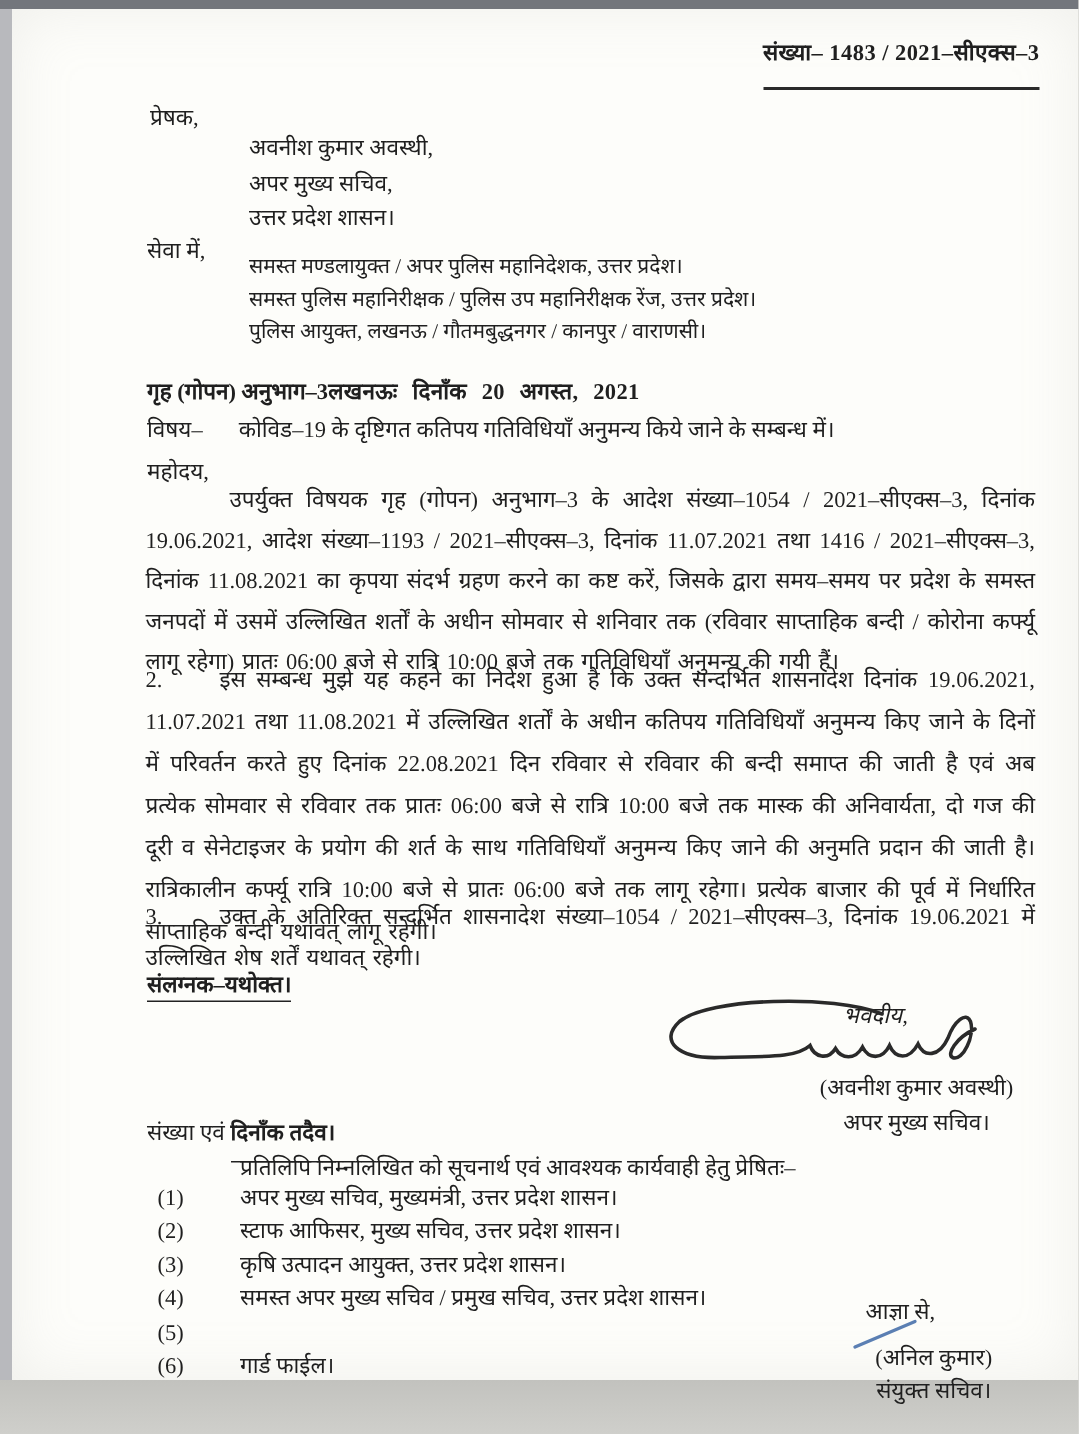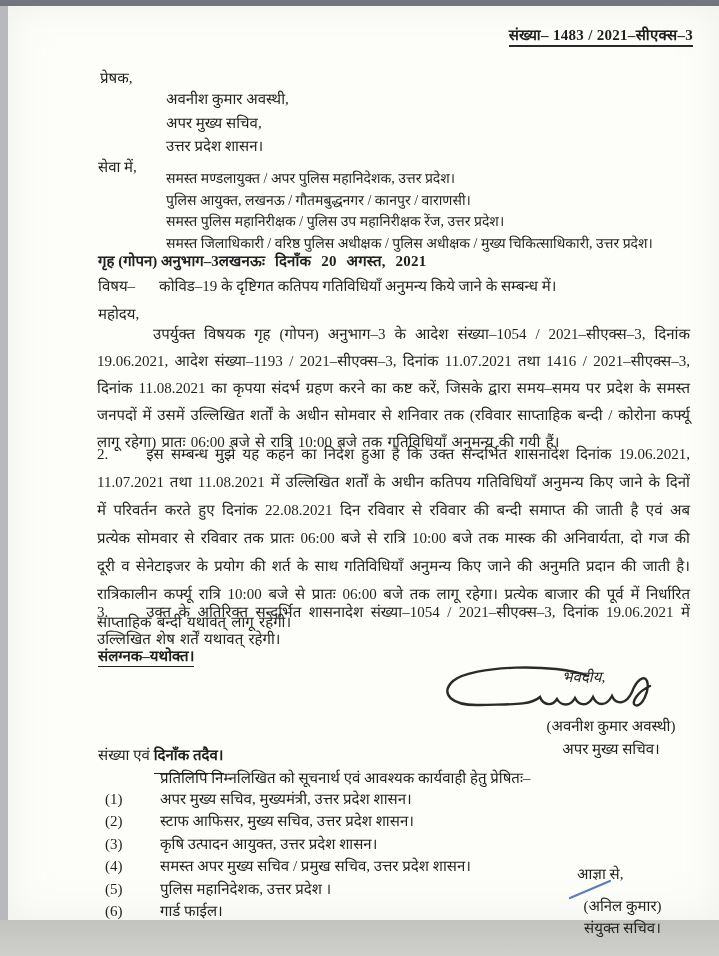--- a/index.html
+++ b/index.html
@@ -7,21 +7,21 @@
   body { font-family:"Liberation Serif","DejaVu Serif",serif; background:#cbcbc7; }
   .page { position:relative; width:719px; height:956px; overflow:hidden; background:#cbcbc7; }
   .paper { position:absolute; left:8px; top:6px; width:711px; height:914px;
            background:#fdfdfa; box-shadow:inset 0 0 40px rgba(180,180,170,0.18); }
   .top-band { position:absolute; left:0; top:0; width:719px; height:6px; background:#73767c; }
   .left-band { position:absolute; left:0; top:6px; width:8px; height:914px; background:#b8b9bd; }
   .bottom-band { position:absolute; left:0; top:920px; width:719px; height:36px;
                  background:linear-gradient(#c2c2be,#cfcfcb); }
 
   .abs { position:absolute; color:#1f1f1f; font-size:15px; }
-  .ref { top:24px; right:26px; font-weight:bold; border-bottom:2px solid #2a2a2a; padding-bottom:1px; letter-spacing:0.3px; }
+  .ref { top:24px; right:26px; font-weight:bold; border-bottom:2px solid #2a2a2a; padding-bottom:13px; letter-spacing:0.3px; }
   .sender-label { left:100px; top:67px;text-align:right; }
   .sender-lines { left:166px; top:88px; line-height:23.5px; }
   .recipient-label { left:98px; top:156px; }
   .recipient-lines { left:166px; top:168px; line-height:21.6px; font-size:14px; white-space:nowrap; }
   .section-row { left:98px; top:250px; width:560px; display:flex; justify-content:flex-start; font-weight:bold; }
   .section-row .right { letter-spacing:0.2px; word-spacing:6px; }
   .subject-row { left:98px; top:275px; width:592px; }
   .subject-label { margin-right:24px; }
   .salutation { left:98px; top:303px; }
 
@@ -63,23 +63,22 @@
   <div class="abs sender-label">प्रेषक,</div>
   <div class="abs sender-lines">
     <div>अवनीश कुमार अवस्थी,</div>
     <div>अपर मुख्य सचिव,</div>
     <div>उत्तर प्रदेश शासन।</div>
   </div>
 
   <div class="abs recipient-label">सेवा में,</div>
   <div class="abs recipient-lines">
     <div>समस्त मण्डलायुक्त / अपर पुलिस महानिदेशक, उत्तर प्रदेश।</div>
+    <div>समस्त पुलिस महानिरीक्षक / पुलिस उप महानिरीक्षक रेंज, उत्तर प्रदेश।</div>
     <div>पुलिस आयुक्त, लखनऊ / गौतमबुद्धनगर / कानपुर / वाराणसी।</div>
-    <div>समस्त पुलिस महानिरीक्षक / पुलिस उप महानिरीक्षक रेंज, उत्तर प्रदेश।</div>
-    <div>समस्त जिलाधिकारी / वरिष्ठ पुलिस अधीक्षक / पुलिस अधीक्षक / मुख्य चिकित्साधिकारी, उत्तर प्रदेश।</div>
   </div>
 
   <div class="abs section-row">
     <span>गृह (गोपन) अनुभाग–3</span>
     <span class="right">लखनऊः दिनाँक 20  अगस्त, 2021</span>
   </div>
 
   <div class="abs subject-row">
     <span class="subject-label">विषय–</span><span>कोविड–19 के दृष्टिगत कतिपय गतिविधियाँ अनुमन्य किये जाने के सम्बन्ध में।</span>
   </div>
@@ -126,21 +125,20 @@
     <div class="copy-row">
       <span class="copy-num">(3)</span>
       <span class="copy-text">कृषि उत्पादन आयुक्त, उत्तर प्रदेश शासन।</span>
     </div>
     <div class="copy-row">
       <span class="copy-num">(4)</span>
       <span class="copy-text">समस्त अपर मुख्य सचिव / प्रमुख सचिव, उत्तर प्रदेश शासन।</span>
     </div>
     <div class="copy-row">
       <span class="copy-num">(5)</span>
-      <span class="copy-text">पुलिस महानिदेशक, उत्तर प्रदेश ।</span>
     </div>
     <div class="copy-row">
       <span class="copy-num">(6)</span>
       <span class="copy-text">गार्ड फाईल।</span>
     </div>
   </div>
 
   <div class="abs by-order">आज्ञा से,</div>
 
   <svg class="abs slash-sign" width="48" height="22" viewBox="0 0 48 22">

